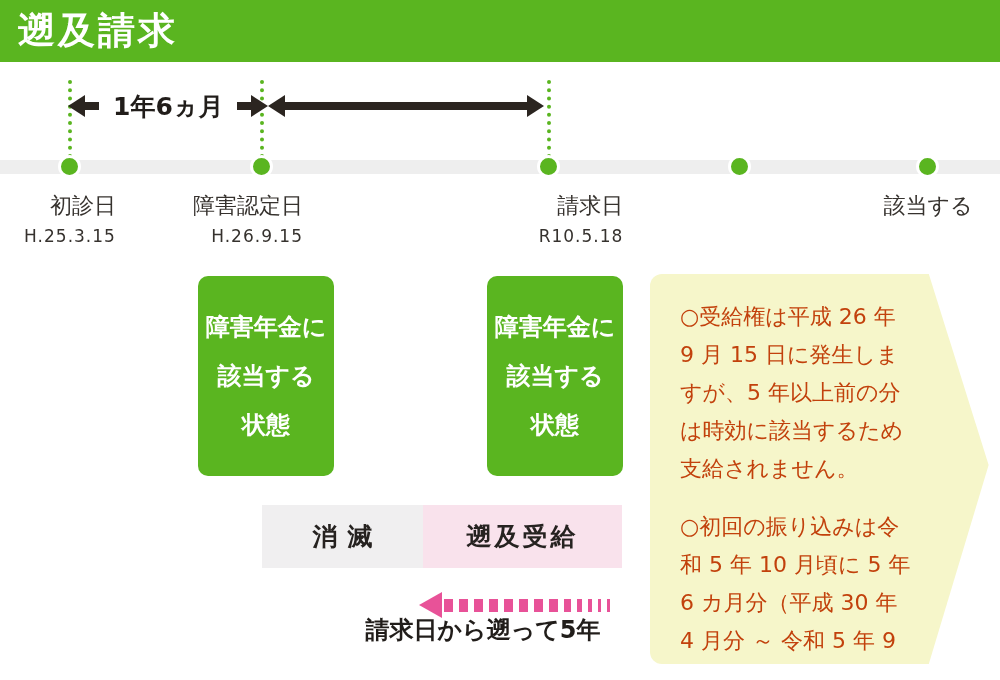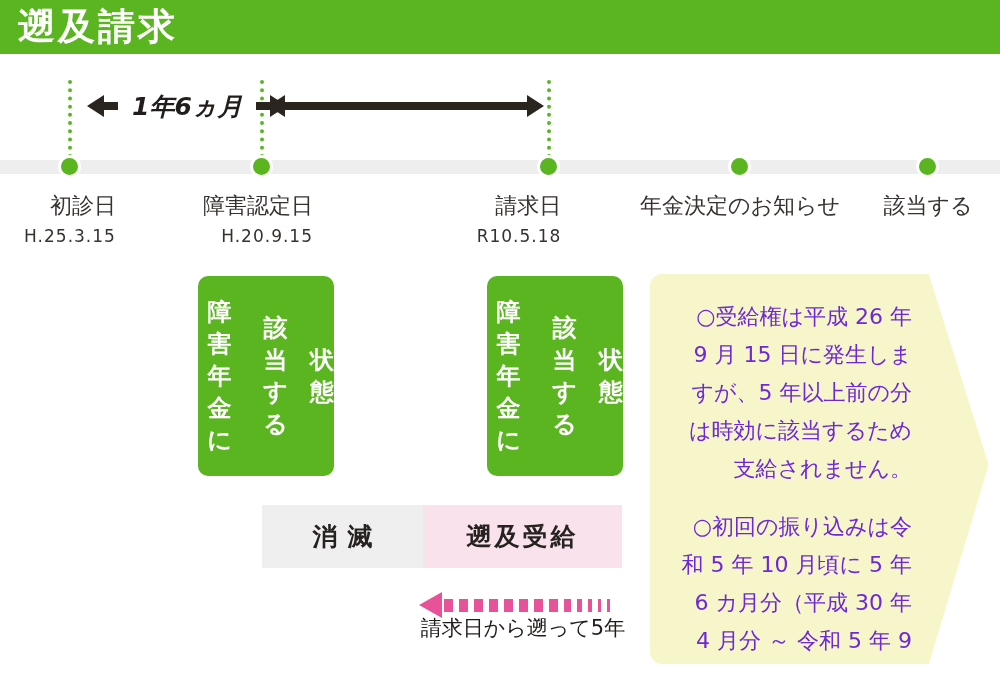--- a/index.html
+++ b/index.html
@@ -2,21 +2,21 @@
 <html style="--green: #5ab520; --timeline-gray: #eeeeee; --lapsed-gray: #f0eff0; --retro-pink: #f9e2ec; --pink: #e85298; --note-yellow: #f6f6ca; --text-dark: #2b2724;"><head>
 <meta charset="utf-8">
 <style>
   html,body{margin:0;padding:0;background:#fff;}
   .canvas{
     position:relative;width:1000px;height:680px;overflow:hidden;background:#fff;
     font-family:"DejaVu Sans","Liberation Sans",sans-serif;color:var(--text-dark,#2b2724);
   }
   
   .titlebar{
-    position:absolute;left:0;top:0;width:1000px;height:54px;
+    position:absolute;left:0;top:0;width:1000px;height:62px;
     background:var(--green,#5ab520);display:flex;align-items:center;
   }
   .titlebar h1{
     margin:0 0 0 18px;font-size:37px;font-weight:bold;color:#fff;letter-spacing:3px;
   }
   
   .guide{position:absolute;top:80px;height:78px;width:0;border-left:4px dotted var(--green,#5ab520);}
   
   .h-arrow{position:absolute;top:91px;height:30px;display:flex;align-items:center;}
   .ah{width:0;height:0;border-top:11px solid transparent;border-bottom:11px solid transparent;}
@@ -28,64 +28,64 @@
   .timeline-bar{position:absolute;left:0;top:160px;width:1000px;height:14px;background:var(--timeline-gray,#eeeeee);}
   .t-dot{position:absolute;top:155px;width:17px;height:17px;border-radius:50%;
          background:var(--green,#5ab520);border:3px solid #fff;}
   .t-label{position:absolute;top:191px;text-align:right;transform:translateX(-50%);white-space:nowrap;}
   .t-name{font-size:22px;line-height:30px;color:#36322e;}
   .t-date{font-size:17px;line-height:30px;color:#36322e;letter-spacing:1px;}
   
   .g-box{
     position:absolute;top:276px;width:136px;height:200px;border-radius:10px;
     background:var(--green,#5ab520);color:#fff;font-weight:bold;font-size:24px;
-    display:flex;flex-direction:row;justify-content:center;align-items:center;gap:17px;
+    display:flex;flex-direction:column;justify-content:center;align-items:center;gap:17px;
     text-align:center;
   }
   
   .seg{position:absolute;top:505px;height:63px;display:flex;align-items:center;justify-content:center;
        font-size:25px;font-weight:bold;color:#262220;}
   .seg-lapsed{left:262px;width:161px;background:var(--lapsed-gray,#f0eff0);letter-spacing:10px;text-indent:10px;}
   .seg-retro{left:423px;width:199px;background:var(--retro-pink,#f9e2ec);letter-spacing:3px;}
   
   .retro-arrow{position:absolute;left:419px;top:592px;width:203px;height:26px;display:flex;align-items:center;}
   .p-head{width:0;height:0;border-top:13px solid transparent;border-bottom:13px solid transparent;
           border-right:23px solid var(--pink,#e85298);}
   .p-dashes{display:flex;align-items:center;gap:6px;margin-left:2px;flex:1;}
   .p-dashes i{display:block;width:9px;height:13px;background:var(--pink,#e85298);}
   .p-dashes i:nth-last-child(5){width:7px;}
   .p-dashes i:nth-last-child(4){width:5px;}
   .p-dashes i:nth-last-child(3){width:4px;}
   .p-dashes i:nth-last-child(2){width:3px;}
   .p-dashes i:nth-last-child(1){width:3px;}
   .retro-label{position:absolute;left:343px;top:614px;width:280px;text-align:center;
-               font-size:21px;font-weight:normal;color:#211d1a;white-space:nowrap;margin-left:40px;}
+               font-size:24px;font-weight:bold;color:#211d1a;white-space:nowrap;}
   
   .note{
     position:absolute;left:650px;top:274px;width:340px;height:390px;
     background:var(--note-yellow,#f6f6ca);border-radius:12px;
     clip-path:polygon(0% 0%,82% 0%,99.6% 49%,82% 100%,0% 100%);
   }
   .note-inner{padding:24px 78px 0 30px;}
-  .note-inner p{margin:0 0 20px 0;font-size:22px;line-height:38px;color:#6d28d9;text-align:right;}
+  .note-inner p{margin:0 0 20px 0;font-size:22px;line-height:38px;color:#c2410c;}
 </style>
 </head>
 <body>
 
 <div class="canvas">
 
   <header class="titlebar">
     <h1>遡及請求</h1>
   </header>
 
   <div class="guide" style="left:68px;"></div>
   <div class="guide" style="left:260px;"></div>
   <div class="guide" style="left:547px;"></div>
 
-  <div class="h-arrow" style="left:87px;width:182px;font-style:italic;">
+  <div class="h-arrow" style="left:68px;width:182px;">
     <span class="ah ah-left"></span>
     <span class="shaft"></span>
     <span class="plabel">1年6ヵ月</span>
     <span class="shaft"></span>
     <span class="ah ah-right"></span>
   </div>
   <div class="h-arrow" style="left:268px;width:276px;">
     <span class="ah ah-left"></span>
     <span class="shaft"></span>
     <span class="shaft"></span>
@@ -96,30 +96,29 @@
   <div class="t-dot" style="left:58px;"></div>
   <div class="t-dot" style="left:250px;"></div>
   <div class="t-dot" style="left:537px;"></div>
   <div class="t-dot" style="left:728px;"></div>
   <div class="t-dot" style="left:916px;"></div>
 
   <div class="t-label" style="left:70px;">
     <div class="t-name">初診日</div>
     <div class="t-date">H.25.3.15</div>
   </div>
-  <div class="t-label" style="left:258px;">
+  <div class="t-label" style="left:248px;">
     <div class="t-name">障害認定日</div>
-    <div class="t-date">H.20.9.15</div>
+    <div class="t-date">H.26.9.15</div>
   </div>
-  <div class="t-label" style="left:519px;">
+  <div class="t-label" style="left:581px;">
     <div class="t-name">請求日</div>
     <div class="t-date">R10.5.18</div>
   </div>
   <div class="t-label" style="left:740px;">
-    <div class="t-name">年金決定のお知らせ</div>
   </div>
   <div class="t-label" style="left:928px;">
     <div class="t-name">該当する</div>
   </div>
 
   <div class="g-box" style="left:198px;">
     <span>障害年金に</span>
     <span>該当する</span>
     <span>状態</span>
   </div>

